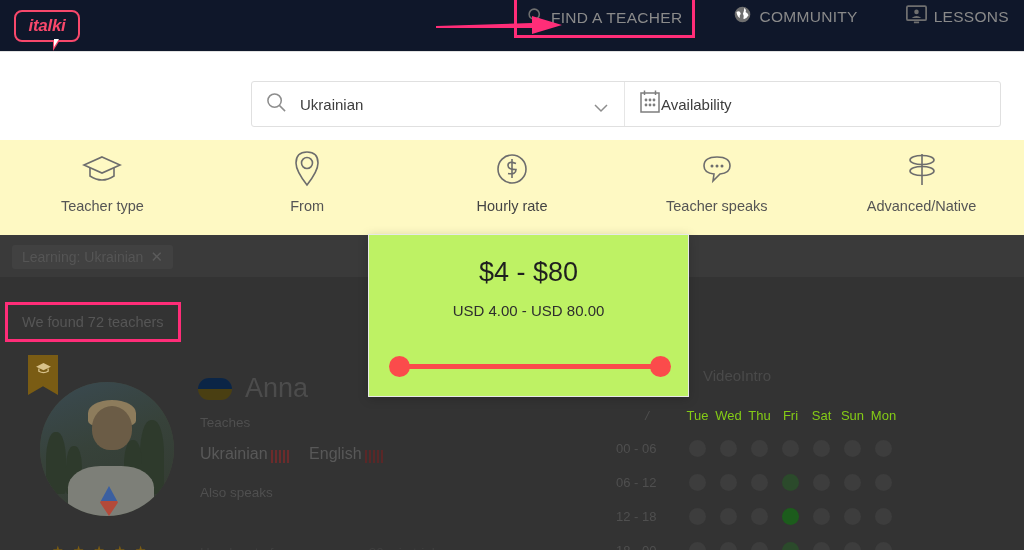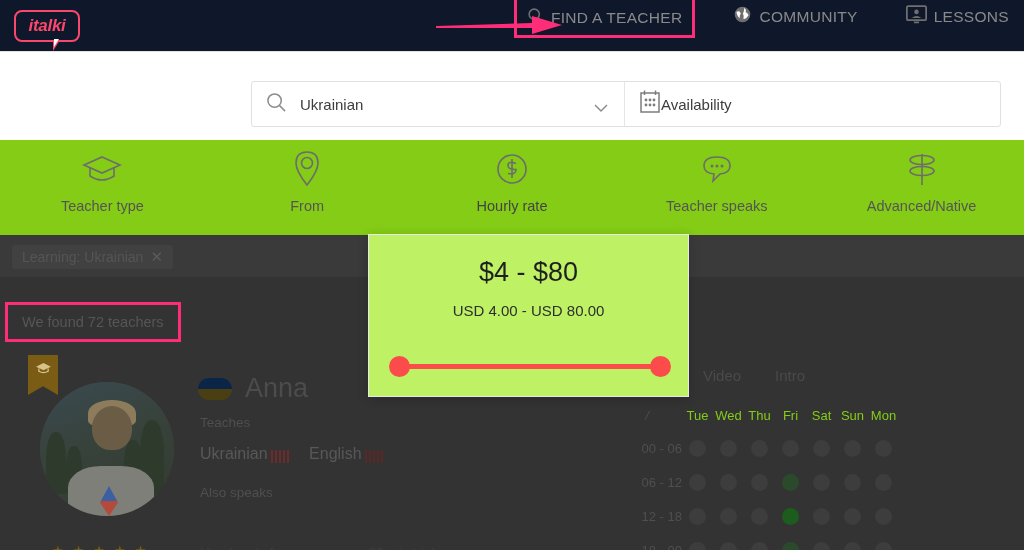--- a/index.html
+++ b/index.html
@@ -106,21 +106,21 @@
   }
   .sb-avail-text {
     margin-left: 0;
     font-size: 15px; color: #3d3d3d; text-align: right;
   }
 
   
   .filters {
     position: absolute; top: 140px; left: 0;
     width: 1024px; height: 95px;
-    background: #84cc16;
+    background: #fef9c3;
     display: flex;
   }
   .filter {
     flex: 1;
     display: flex; flex-direction: column;
     align-items: center; justify-content: flex-start;
     padding-top: 8px;
     position: relative;
   }
   .filter-ico { height: 42px; display: flex; align-items: center; }
@@ -227,31 +227,31 @@
 
   .t-foot {
     position: absolute; left: 182px; top: 190px;
     display: flex; gap: 72px;
     font-size: 13.5px; color: #3f3f3f;
   }
 
   
   .tabs-vi {
     position: absolute; left: 703px; top: 132px;
-    display: flex; gap: 34px;
+    display: flex; 
     font-size: 15px; color: #4a4a4a;
   }
   .cal {
     position: absolute; left: 612px; top: 173px;
   }
   .cal-head { display: flex; align-items: center; }
   .cal-slash { width: 70px; text-align: center; font-size: 13px; color: #4e4e4e; font-style: italic; }
   .cal-day { width: 31px; text-align: center; font-size: 13px; color: #84cc16; }
   .cal-row { display: flex; align-items: center; margin-top: 17px; }
-  .cal-time { width: 70px; text-align: right; font-size: 13px; color: #4f4f4f; padding-left: 4px; }
+  .cal-time { width: 70px; text-align: left; font-size: 13px; color: #4f4f4f; padding-left: 4px; }
   .cal-cellwrap { width: 31px; display: flex; justify-content: center; }
   .dot { width: 17px; height: 17px; border-radius: 50%; background: #3d3d3d; }
   .dot.g1 { background: #2b4a2b; }
   .dot.g2 { background: #1c5c1c; }
 
   
   .popover {
     position: absolute; left: 368px; top: 234px;
     width: 321px; height: 163px;
     background: #bef264;

